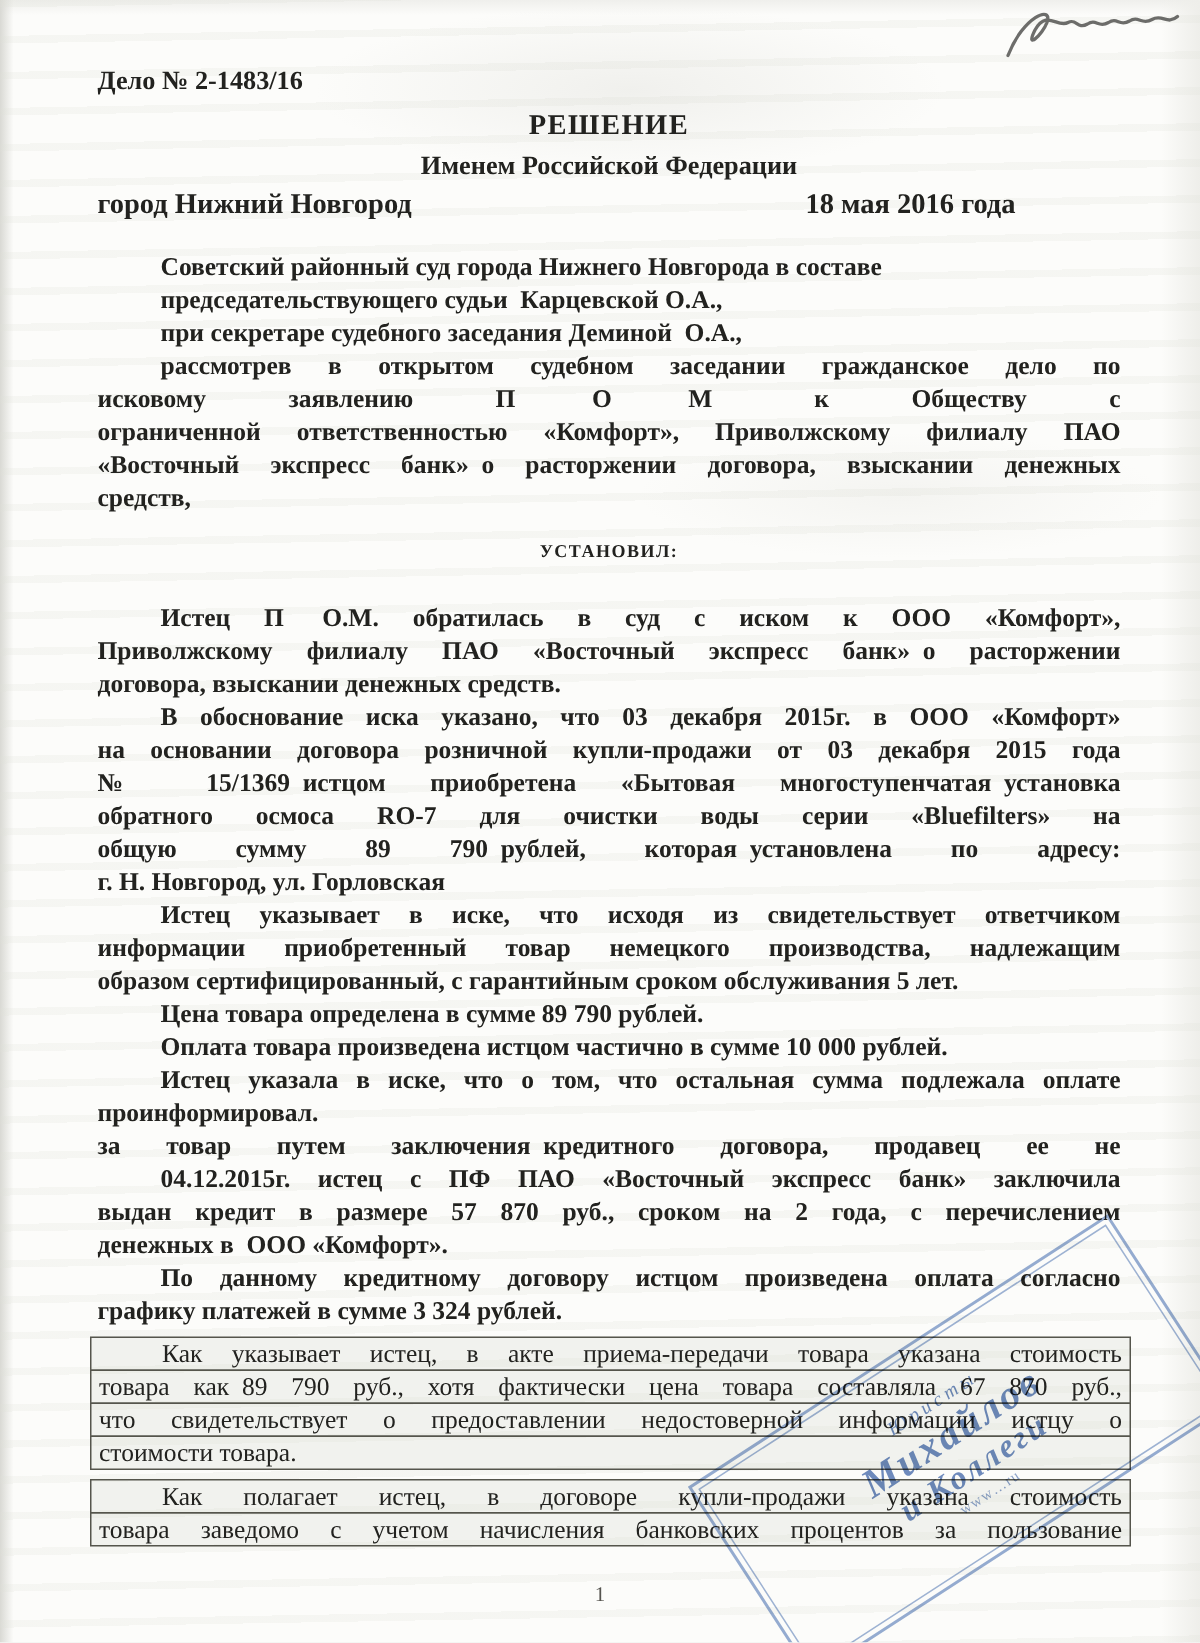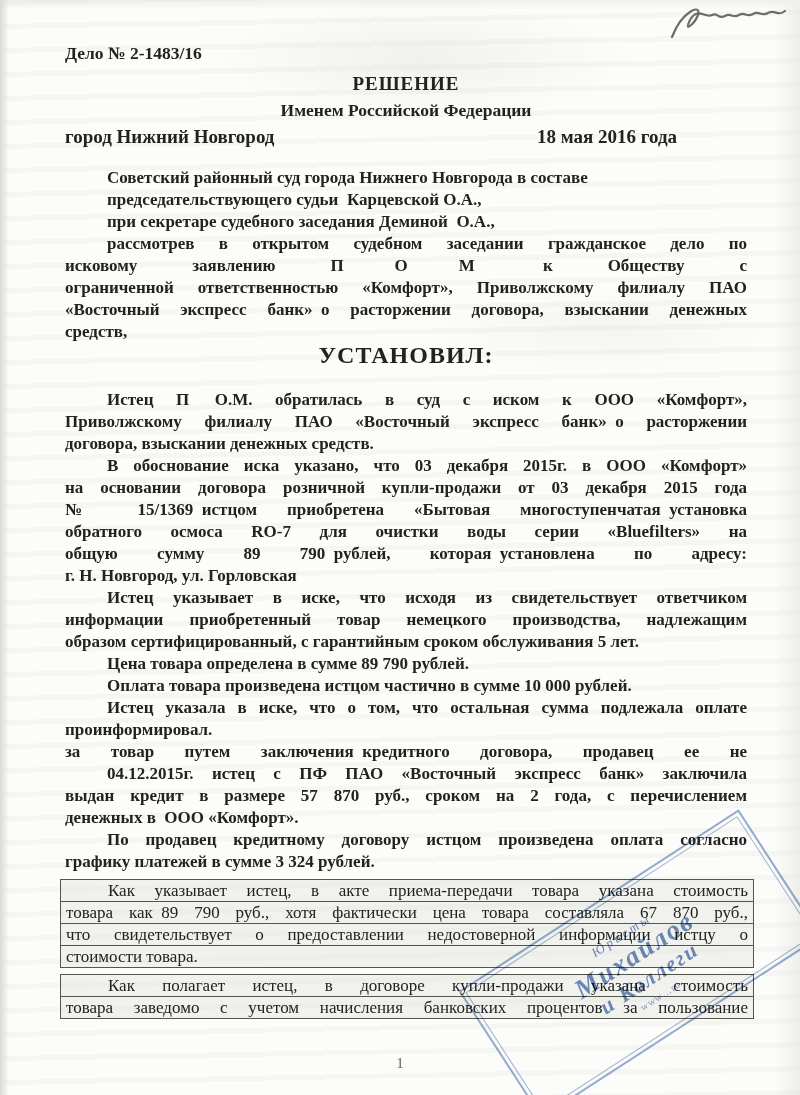--- a/index.html
+++ b/index.html
@@ -19,21 +19,21 @@
   }
   .content { position:absolute; left:65px; top:0; width:682px; }
   .caseno { margin-top:42px; font-weight:bold; font-size:17.5px; line-height:22px; }
   .title { margin-top:8px; text-align:center; font-weight:bold; font-size:19px; line-height:24px; letter-spacing:1px; }
   .subtitle { margin-top:2px; text-align:center; font-weight:bold; font-size:17.5px; line-height:24px; }
   .cityrow { margin-top:3px; display:flex; justify-content:space-between; font-weight:bold; font-size:19px; line-height:24px; padding-right:70px; }
   .intro { margin-top:18px; }
   .line { font-size:17px; line-height:22px; text-align:justify; text-align-last:left;font-weight:bold; }
   .line.j { text-align-last:justify; }
   .ind { text-indent:42px; }
-  .heading { margin:0 0 22px; text-align:center; font-weight:bold; font-size:24px; line-height:24px; letter-spacing:1px; }
+  .heading { margin:12px 0 22px; text-align:center; font-weight:bold; font-size:12px; line-height:24px; letter-spacing:1px; }
   .boxes { margin-top:5px; }
   .box-line {
     font-size:17px; line-height:18px; text-align:justify; text-align-last:left;
     border:1px solid #55554c; background:rgba(203,209,196,.22);
     padding:2px 5px 1px 5px; margin:-1px -7px 0 -5px;
   }
   .box-line.j { text-align-last:justify; }
   .box-line.gs { margin-top:6px; }
   .pageno { position:absolute; left:0; top:1056px; width:800px; text-align:center; font-size:14px; color:#55544f; }
   .signature { position:absolute; left:668px; top:3px; opacity:.8; }
@@ -99,21 +99,21 @@
         <div class="line j">информации приобретенный товар немецкого производства, надлежащим</div>
         <div class="line">образом сертифицированный, с гарантийным сроком обслуживания 5 лет.</div>
         <div class="line ind">Цена товара определена в сумме 89&nbsp;790 рублей.</div>
         <div class="line ind">Оплата товара произведена истцом частично в сумме 10&nbsp;000 рублей.</div>
         <div class="line j ind">Истец указала в иске, что о том, что остальная сумма подлежала оплате</div>
         <div class="line">проинформировал.</div>
         <div class="line j">за товар путем заключения кредитного договора, продавец ее не</div>
         <div class="line j ind">04.12.2015г. истец с ПФ ПАО «Восточный экспресс банк» заключила</div>
         <div class="line j">выдан кредит в размере 57&nbsp;870 руб., сроком на 2 года, с перечислением</div>
         <div class="line">денежных в ООО «Комфорт».</div>
-        <div class="line j ind">По продавец кредитному договору истцом произведена оплата согласно</div>
+        <div class="line j ind">По данному кредитному договору истцом произведена оплата согласно</div>
         <div class="line">графику платежей в сумме 3&nbsp;324 рублей.</div>
       </div>
 
     <div class="boxes" id="box-host">
         <div class="box-line j ind gs">Как указывает истец, в акте приема-передачи товара указана стоимость</div>
         <div class="box-line j">товара как 89&nbsp;790 руб., хотя фактически цена товара составляла 67&nbsp;870 руб.,</div>
         <div class="box-line j">что свидетельствует о предоставлении недостоверной информации истцу о</div>
         <div class="box-line">стоимости товара.</div>
         <div class="box-line j ind gs">Как полагает истец, в договоре купли-продажи указана стоимость</div>
         <div class="box-line j">товара заведомо с учетом начисления банковских процентов за пользование</div>

